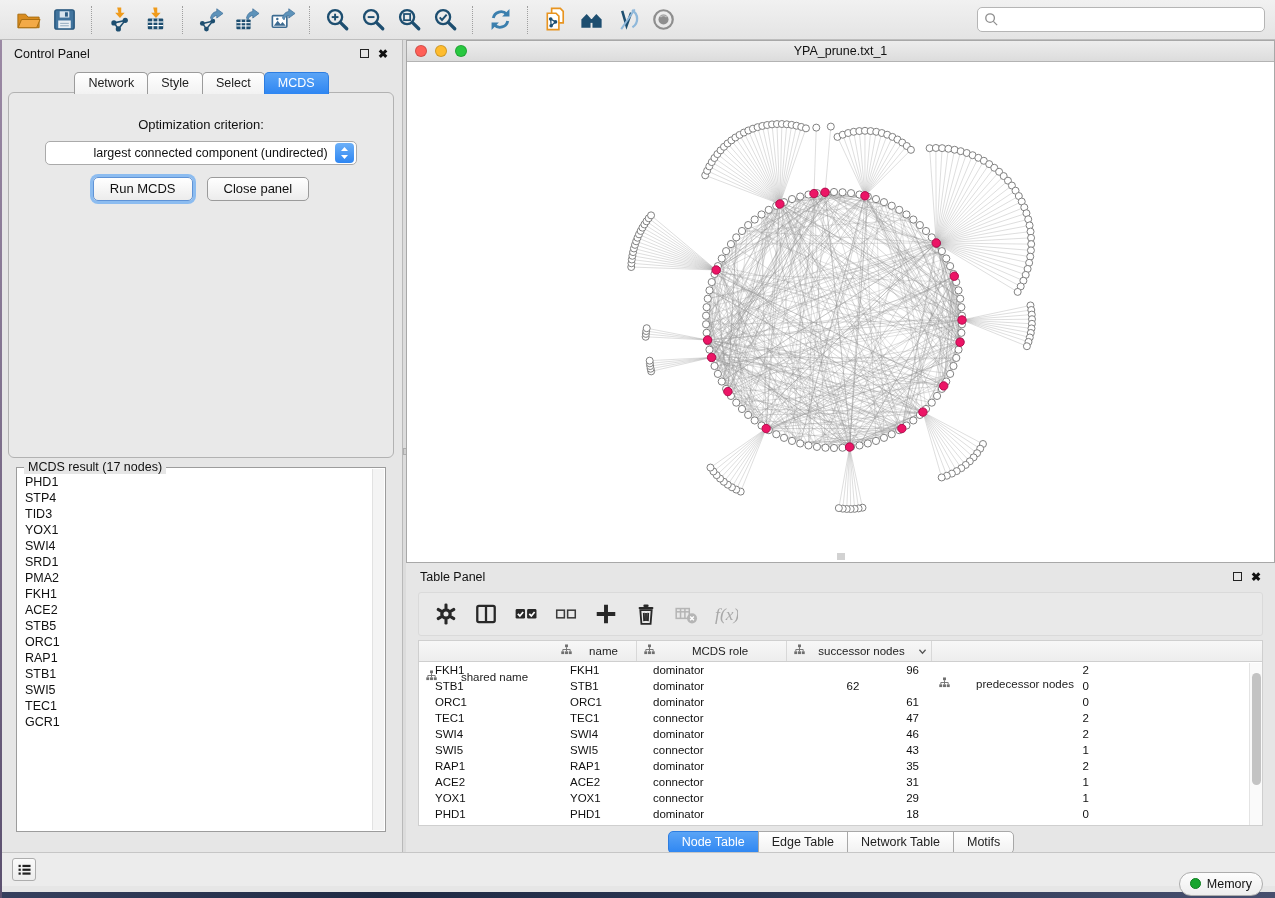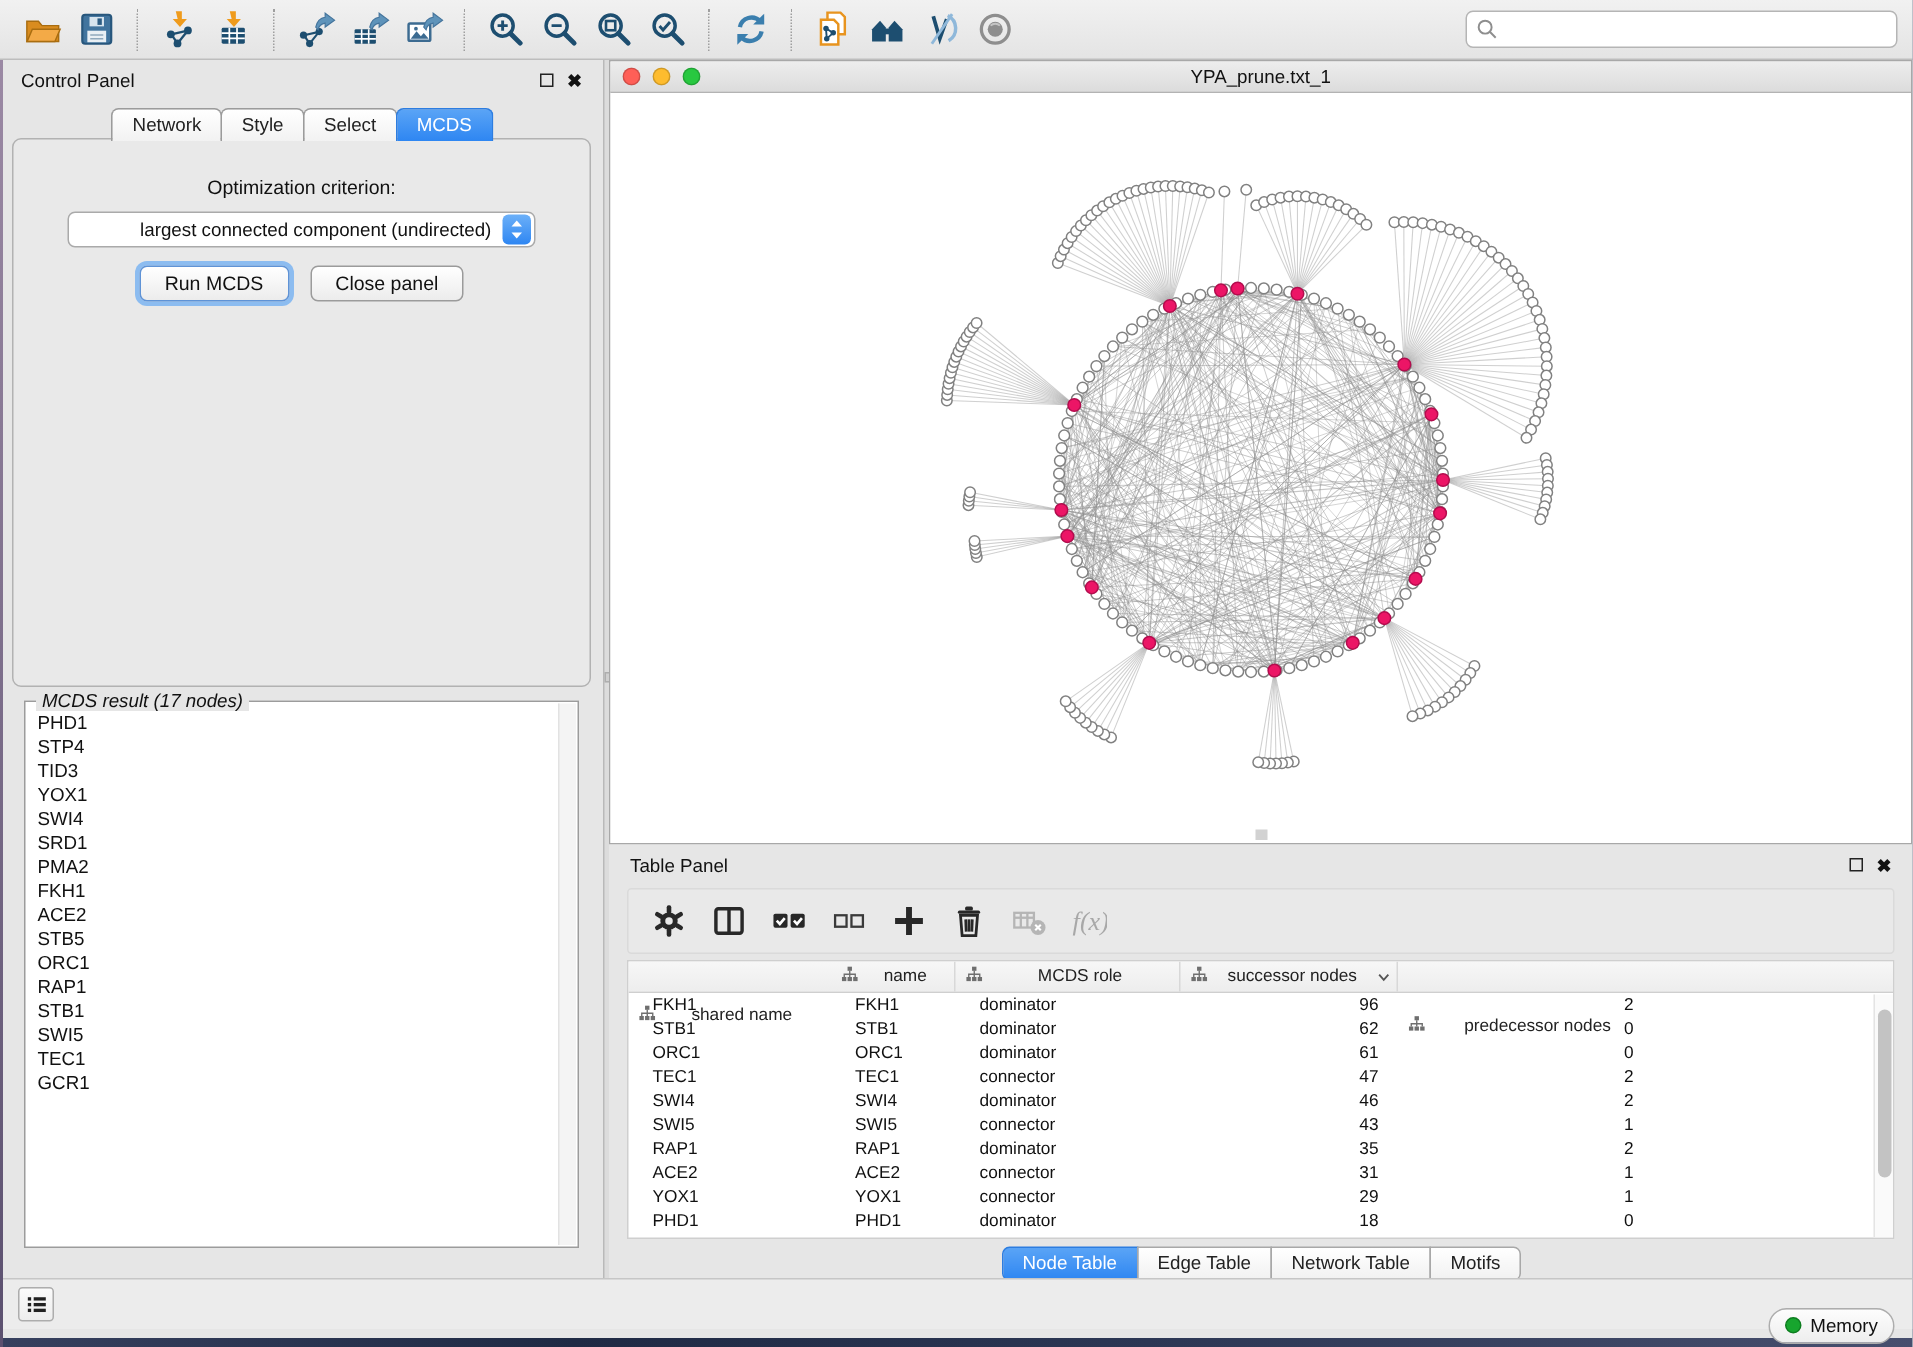--- a/index.html
+++ b/index.html
@@ -36,21 +36,21 @@
   .dropdown { margin:9px auto 0; width:312px; height:24px; background:#fff; border:1px solid #aaa; border-radius:5px;
               display:flex; align-items:center; overflow:hidden; }
   .dropdown .dd-text { flex:1; text-align:center; font-size:12.5px; color:#111; padding-left:4px;margin-left:36px; }
   .dd-stepper { width:19px; height:20px; margin-right:2px; border-radius:4px; background:linear-gradient(#6cb0f8,#2e86f2);
                 display:flex; flex-direction:column; align-items:center; justify-content:center; color:#fff; }
   .btn-row { margin-top:12px; display:flex; justify-content:center; gap:14px; }
   .push-btn { background:linear-gradient(#ffffff,#ececec); border:1px solid #9b9b9b; border-radius:5px;
               padding:3px 16px 4px; font-size:13px; color:#111; }
   .push-btn.focused { box-shadow:0 0 0 3px #8cbcf0; border-color:#5f93d6; }
   .result-group { position:absolute; left:16px; right:16px; top:427px; bottom:20px; background:#fff; border:1px solid #9c9c9c; }
-  .result-label { position:absolute; top:-8px; left:7px; background:#e6e6e6; padding:0 4px; font-size:12.5px; color:#111;font-style:italic; }
+  .result-label { position:absolute; top:-8px; left:7px; background:#e6e6e6; padding:0 4px; font-size:12.5px; color:#111; }
   .result-list { position:absolute; inset:1px 13px 1px 1px; overflow:hidden; text-align:left; padding:5px 0 0 7px; }
   .result-item { font-size:12.5px; line-height:16px; color:#111; }
   .v-scroll { position:absolute; top:1px; bottom:1px; right:1px; width:12px; background:#f4f4f4; border-left:1px solid #e2e2e2; }
 
   .divider-v { position:absolute; left:402px; top:40px; width:4px; bottom:40px; background:#dcdcdc; border-left:1px solid #b9b9b9; }
   .grip-v { position:absolute; left:0; top:408px; width:4px; height:7px; background:#cfcfcf; border:1px solid #aeaeae; }
 
   
   .netwin { position:absolute; left:406px; top:40px; width:869px; height:523px; border:1px solid #a8a8a8; background:#fff; }
   .net-titlebar { height:21px; background:linear-gradient(#ededed,#dcdcdc); border-bottom:1px solid #b3b3b3;
@@ -1381,21 +1381,21 @@
             <div class="td left" style="width: 135px;">FKH1</div>
             <div class="td left" style="width: 83px;">FKH1</div>
             <div class="td left" style="width: 150px;">dominator</div>
             <div class="td right" style="width: 145px;">96</div>
             <div class="td right" style="width: 170px;">2</div>
           </div>
           <div class="trow">
             <div class="td left" style="width: 135px;">STB1</div>
             <div class="td left" style="width: 83px;">STB1</div>
             <div class="td left" style="width: 150px;">dominator</div>
-            <div class="td right" style="width: 145px;">62</div>
+            <div class="td right" style="width: 145px; text-align: center;">62</div>
             <div class="td right" style="width: 170px;">0</div>
           </div>
           <div class="trow">
             <div class="td left" style="width: 135px;">ORC1</div>
             <div class="td left" style="width: 83px;">ORC1</div>
             <div class="td left" style="width: 150px;">dominator</div>
             <div class="td right" style="width: 145px;">61</div>
             <div class="td right" style="width: 170px;">0</div>
           </div>
           <div class="trow">

